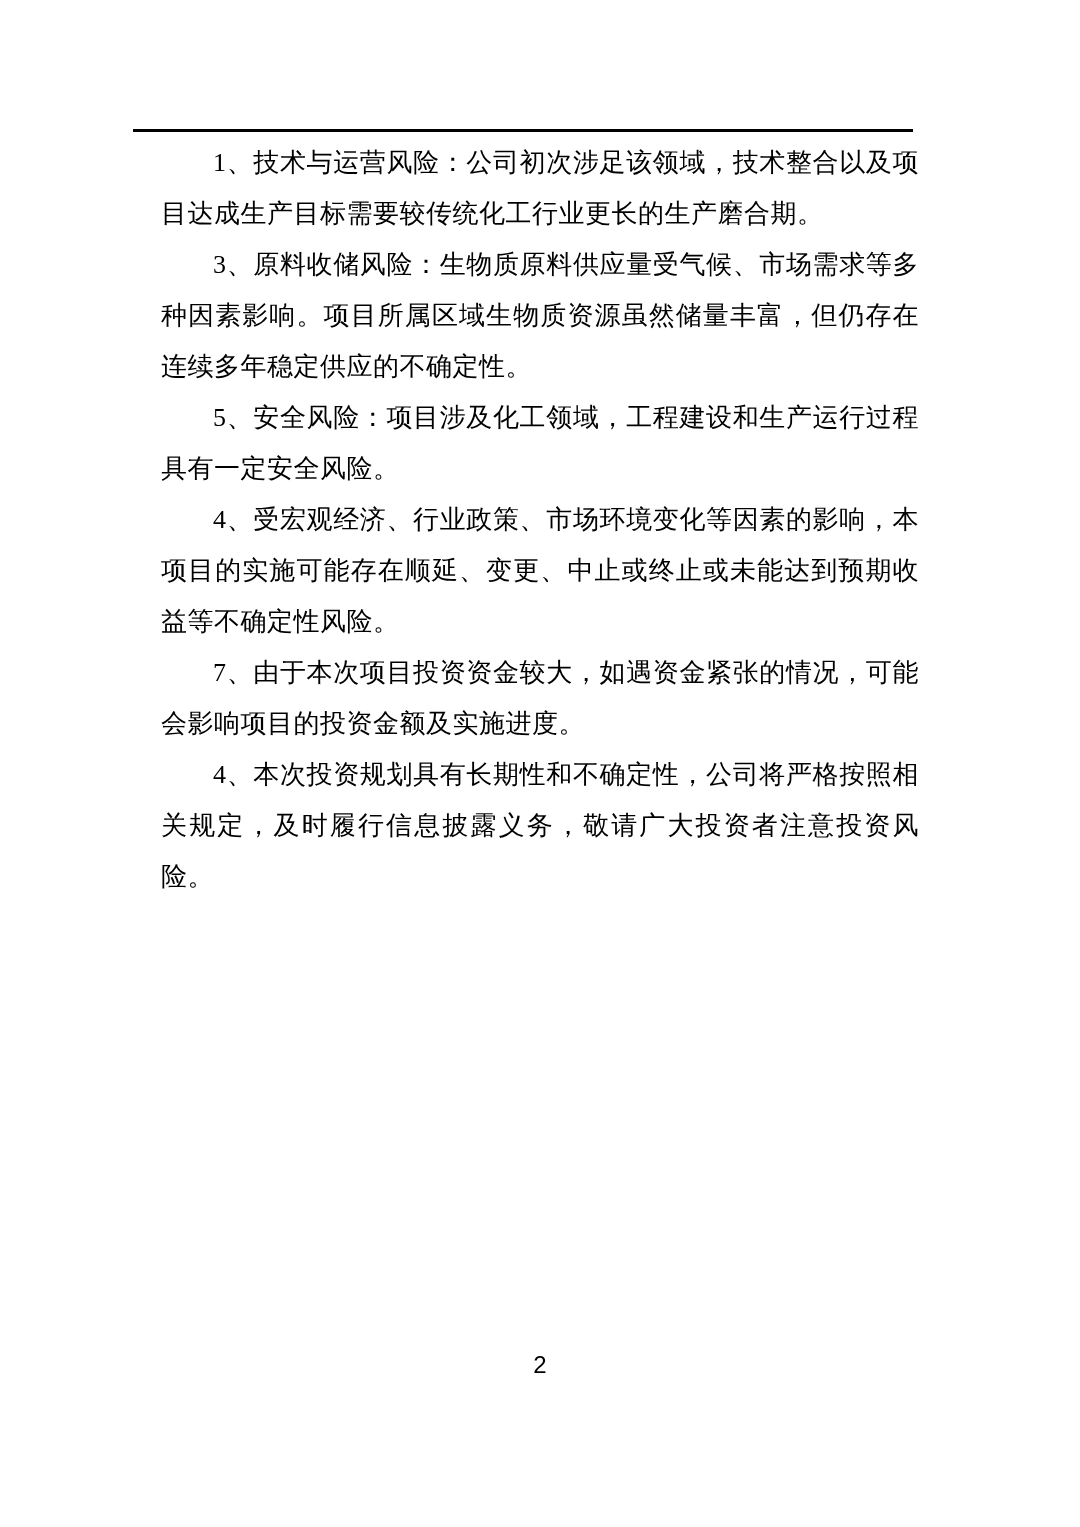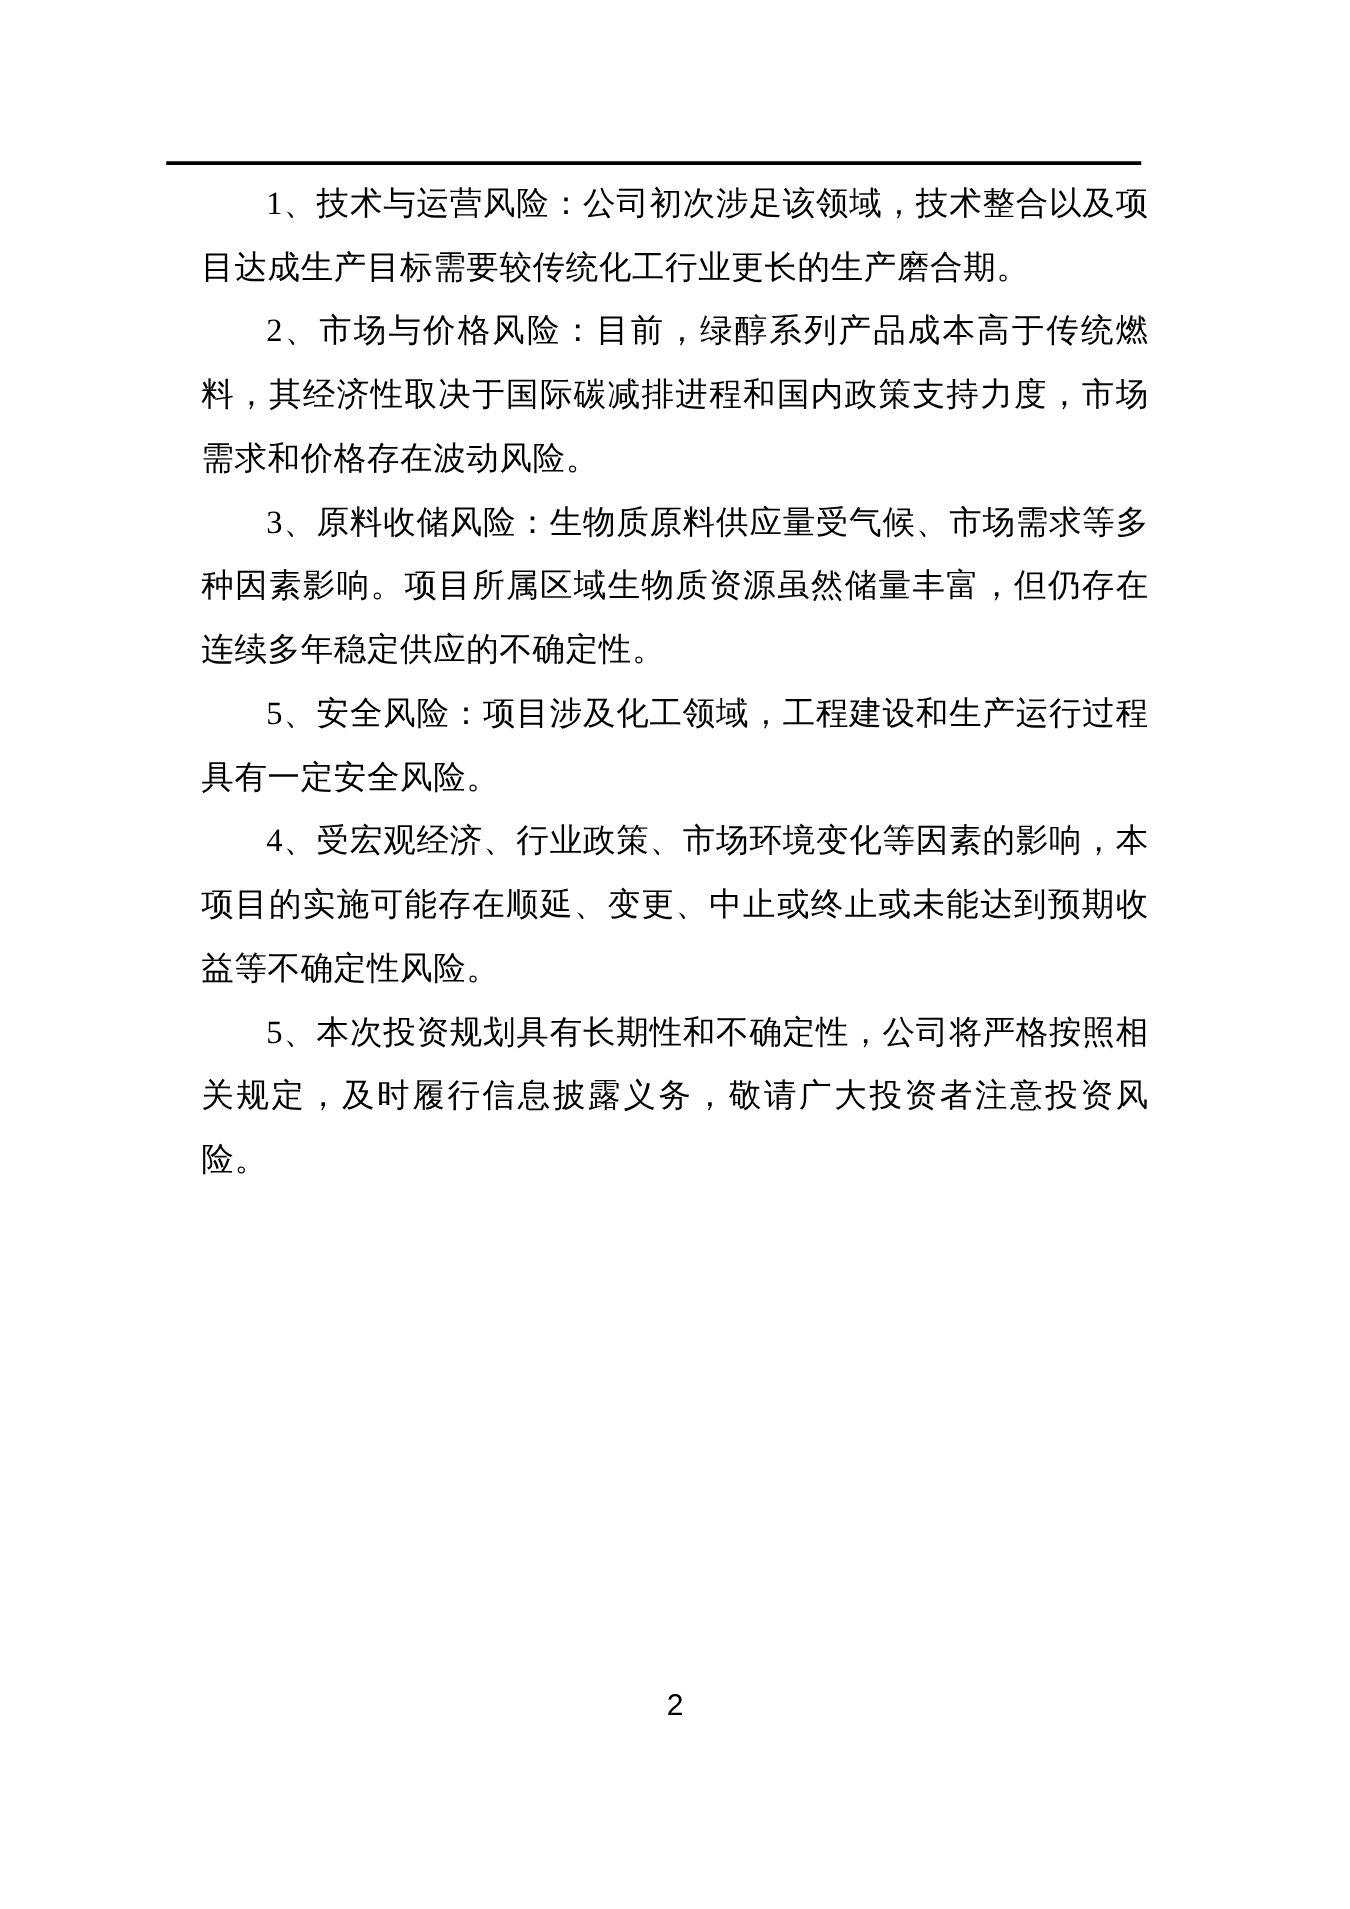--- a/index.html
+++ b/index.html
@@ -57,23 +57,23 @@
 </style>
 </head>
 <body>
 
 <div class="page">
 
   <div class="header-rule"></div>
 
   <div class="content">
     <p class="para">1、技术与运营风险：公司初次涉足该领域，技术整合以及项目达成生产目标需要较传统化工行业更长的生产磨合期。</p>
-    <p class="para">2、市场与价格风险：目前，绿醇系列产品成本高于传统燃料，其经济性取决于国际碳减排进程和国内政策支持力度，市场需求和价格存在波动风险。</p>
     <p class="para">3、原料收储风险：生物质原料供应量受气候、市场需求等多种因素影响。项目所属区域生物质资源虽然储量丰富，但仍存在连续多年稳定供应的不确定性。</p>
     <p class="para">5、安全风险：项目涉及化工领域，工程建设和生产运行过程具有一定安全风险。</p>
     <p class="para">4、受宏观经济、行业政策、市场环境变化等因素的影响，本项目的实施可能存在顺延、变更、中止或终止或未能达到预期收益等不确定性风险。</p>
-    <p class="para">5、本次投资规划具有长期性和不确定性，公司将严格按照相关规定，及时履行信息披露义务，敬请广大投资者注意投资风险。</p>
+    <p class="para">7、由于本次项目投资资金较大，如遇资金紧张的情况，可能会影响项目的投资金额及实施进度。</p>
+    <p class="para">4、本次投资规划具有长期性和不确定性，公司将严格按照相关规定，及时履行信息披露义务，敬请广大投资者注意投资风险。</p>
     <div class="blank-line"></div>
   </div>
 
   <div class="page-number">2</div>
 
 </div>
 
 </body></html>

